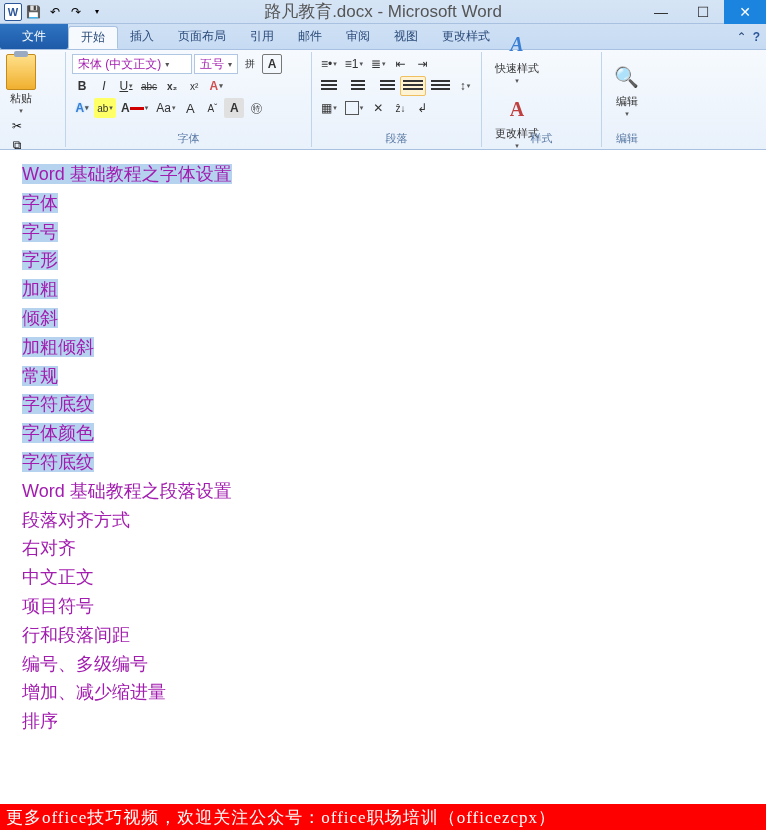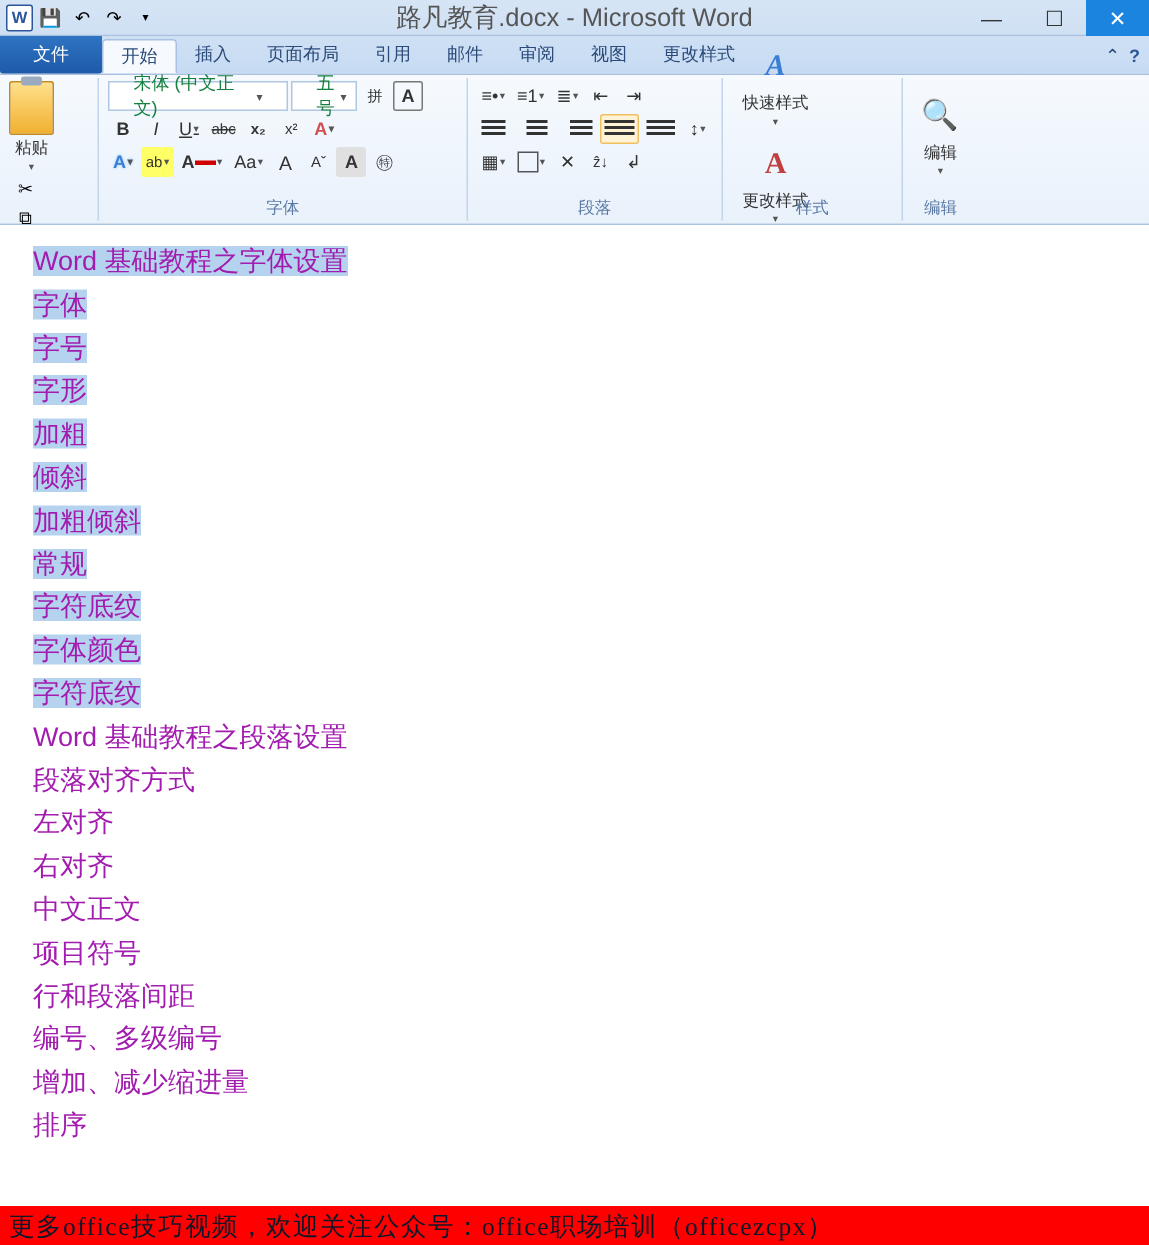--- a/index.html
+++ b/index.html
@@ -76,22 +76,22 @@
   .row { display:flex; align-items:center; gap:2px; }
   .btn {
     min-width:20px; height:20px; padding:0 2px;
     display:flex; align-items:center; justify-content:center;
     border:1px solid transparent; border-radius:2px;
     font-size:12px; color:#333;
   }
   .btn.small-drop::after { content:"▾"; font-size:7px; margin-left:1px; color:#555; }
   .combo {
     height:20px; border:1px solid #b0c7e4; background:#fff;
-    display:flex; align-items:center; padding:0 16px; font-size:12px;
-    position:relative; color:#15803d;
+    display:flex; align-items:center; padding:0 5px; font-size:12px;
+    position:relative; color:#a21caf;
   }
   .combo::after { content:"▾"; font-size:8px; margin-left:4px; color:#555;}
   .big-btn {
     display:flex; flex-direction:column; align-items:center;
     justify-content:center; padding:2px 6px; gap:1px;
     border:1px solid transparent; border-radius:3px;
   }
   .big-icon { width:32px; height:32px; display:flex; align-items:center; justify-content:center; font-size:20px; }
   .big-label { font-size:11px; color:#333; white-space:nowrap; }
   .paste-clip {
@@ -121,21 +121,21 @@
     padding: 10px 0 0 22px;
     font-size: 18px;
     color: #a21caf;
     line-height: 1.6;
   }
   .line { display:inline; }
   .line-wrap { display:block; }
   .sel { background:#b5d3ef; }
   .footer-banner {
     position:absolute; bottom:0; left:0; right:0;
-    height:26px; background:#ff0000; color:#0f172a;
+    height:26px; background:#ff0000; color:#ffffff;
     font-size:17px; display:flex; align-items:center;
     padding:0 6px; font-family: "SimSun","Microsoft YaHei";
     letter-spacing: 1px;
   }
 </style>
 </head>
 <body>
 
 <div class="titlebar">
   <div class="qat">
@@ -318,21 +318,20 @@
       <div class="line-wrap"><span class="line sel">字形</span></div>
       <div class="line-wrap"><span class="line sel">加粗</span></div>
       <div class="line-wrap"><span class="line sel">倾斜</span></div>
       <div class="line-wrap"><span class="line sel">加粗倾斜</span></div>
       <div class="line-wrap"><span class="line sel">常规</span></div>
       <div class="line-wrap"><span class="line sel">字符底纹</span></div>
       <div class="line-wrap"><span class="line sel">字体颜色</span></div>
       <div class="line-wrap"><span class="line sel">字符底纹</span></div>
       <div class="line-wrap"><span class="line">Word 基础教程之段落设置</span></div>
       <div class="line-wrap"><span class="line">段落对齐方式</span></div>
-      <div class="line-wrap"><span class="line">左对齐</span></div>
       <div class="line-wrap"><span class="line">右对齐</span></div>
       <div class="line-wrap"><span class="line">中文正文</span></div>
       <div class="line-wrap"><span class="line">项目符号</span></div>
       <div class="line-wrap"><span class="line">行和段落间距</span></div>
       <div class="line-wrap"><span class="line">编号、多级编号</span></div>
       <div class="line-wrap"><span class="line">增加、减少缩进量</span></div>
       <div class="line-wrap"><span class="line">排序</span></div>
     </div>
 </div>
 

